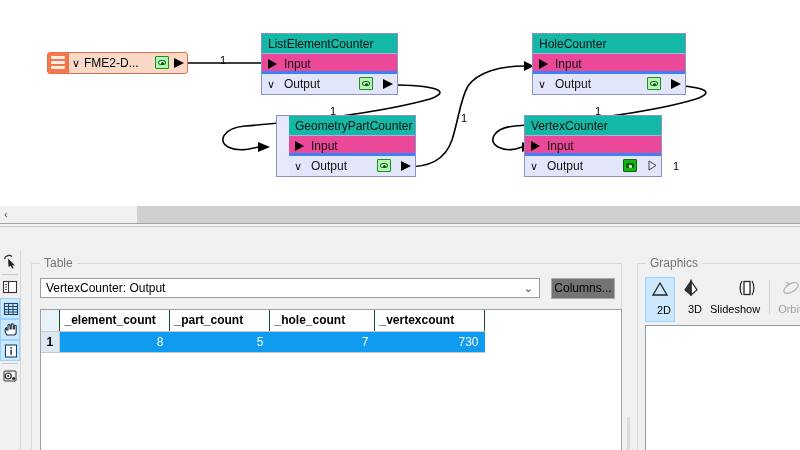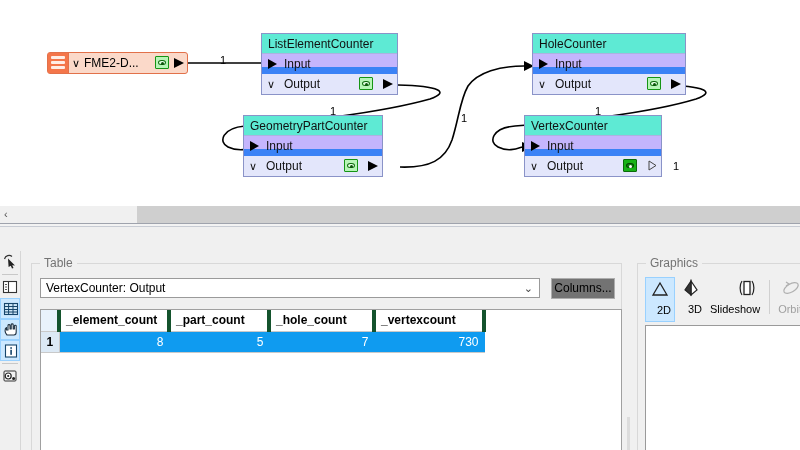--- a/index.html
+++ b/index.html
@@ -18,29 +18,29 @@
 
   .wire-label{
     position:absolute;font-size:11px;color:#000;background:transparent;
     font-family:"Liberation Sans", sans-serif;line-height:1;
   }
 
   
   .node{position:absolute;border:1px solid #8a93c8;background:#e8eafc;
         box-sizing:border-box;box-shadow:0 0 0 0 rgba(0,0,0,0);}
   .node .title{
-    background:#5eead4;border-bottom:1px solid #aab3e0;
+    background:#14b8a6;border-bottom:1px solid #aab3e0;
     padding:2px 6px;font-size:12px;color:#111;line-height:16px;height:20px;
     box-sizing:border-box;white-space:nowrap;overflow:hidden;
   }
   .node .port{
     position:relative;height:20px;line-height:20px;padding-left:6px;
     font-size:12px;color:#111;box-sizing:border-box;white-space:nowrap;
   }
-  .node .port.in{background:#c4b5fd;border-bottom:7px solid #3b82f6;}
+  .node .port.in{background:#ec4899;border-bottom:3px solid #3b82f6;}
   .node .port.out{background:#e3e6fb;}
   .port .ptxt{margin-left:16px;}
   .tri-in{
     position:absolute;left:6px;top:5px;width:0;height:0;
     border-left:9px solid #000;border-top:5px solid transparent;border-bottom:5px solid transparent;
   }
   .chev{
     position:absolute;left:5px;top:0;line-height:20px;font-size:11px;color:#111;
     font-family:"Liberation Sans", sans-serif;
   }
@@ -124,21 +124,21 @@
     white-space:nowrap;overflow:hidden;color:#000;
   }
   #srcselect .dd{position:absolute;right:6px;top:0;line-height:18px;font-size:11px;color:#444;}
   #colsbtn{
     position:absolute;left:511px;top:0;width:64px;height:21px;background:#737373;
     border:1px solid #adadad;box-sizing:border-box;font-size:12px;line-height:19px;text-align:center;color:#000;
   }
   #grid{position:absolute;left:8px;top:45px;width:582px;height:358px;background:#fff;border:1px solid #a0a0a0;box-sizing:border-box;overflow:hidden;}
   table.dt{border-collapse:collapse;table-layout:fixed;font-size:12px;}
   table.dt th, table.dt td{
-    border-right:4px solid #14532d;border-bottom:1px solid #c9c9c9;
+    border-right:1px solid #14532d;border-bottom:1px solid #c9c9c9;
     height:21px;box-sizing:border-box;padding:0 5px;font-weight:normal;
   }
   table.dt th{background:#ffffff;text-align:left;font-weight:bold;color:#000;font-size:12px;}
   table.dt th.rowhdr, table.dt td.rowhdr{
     width:18px;background:#e9f2fb;text-align:center;padding:0;font-weight:bold;color:#000;
   }
   table.dt tr.selected td{background:#0f9bf0;color:#fff;text-align:right;border-right:1px solid #0f9bf0;}
   table.dt tr.selected td.rowhdr{background:#dce9f5;color:#000;text-align:center;border-right:1px solid #c9c9c9;}
 
   
@@ -207,21 +207,21 @@
         <span class="ptxt">Input</span>
       </div>
       <div class="port out">
         <span class="chev">∨</span>
         <span class="ptxt">Output</span>
         <span class="eye" style="right:24px;"></span>
         <span class="tri-out" style="right:4px;"></span>
       </div>
     </div>
 
-    <div class="node" style="left:243px;top:115px;width:140px;">
+    <div class="node" style="left:276px;top:115px;width:140px;padding-left:12px;">
       <div class="title">GeometryPartCounter</div>
       <div class="port in">
         <span class="tri-in"></span>
         <span class="ptxt">Input</span>
       </div>
       <div class="port out">
         <span class="chev">∨</span>
         <span class="ptxt">Output</span>
         <span class="eye" style="right:24px;"></span>
         <span class="tri-out" style="right:4px;"></span>

